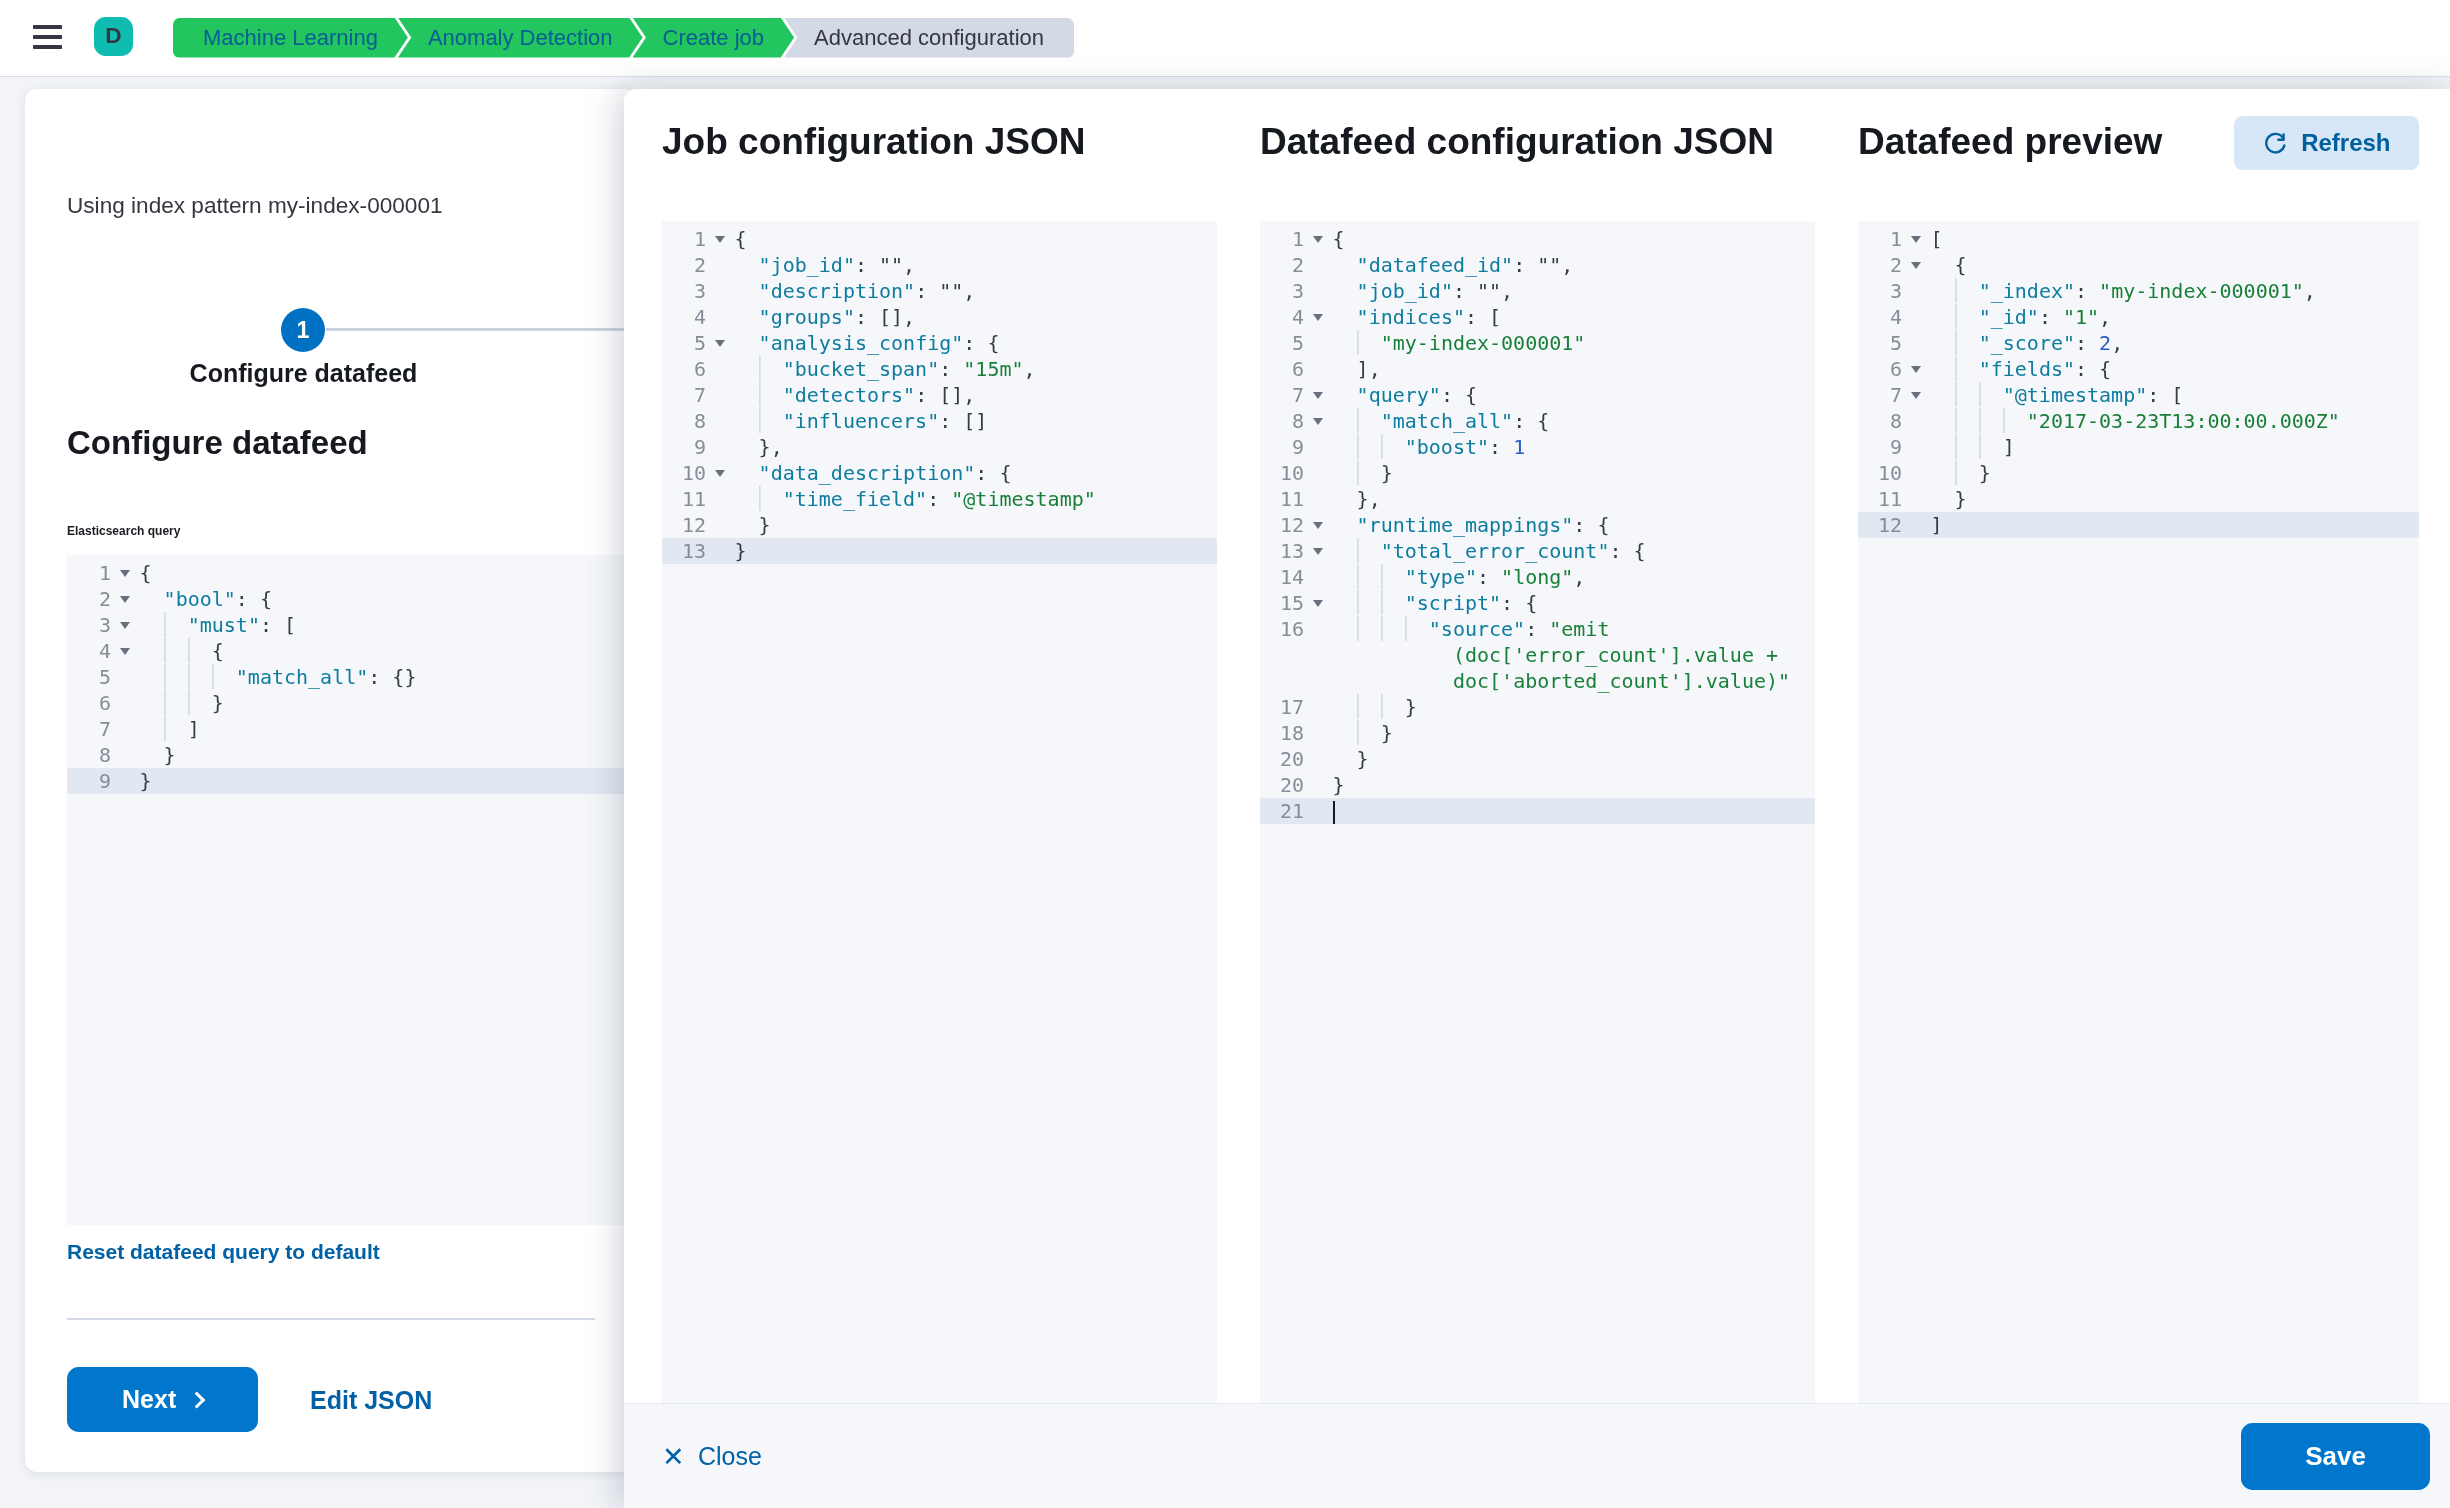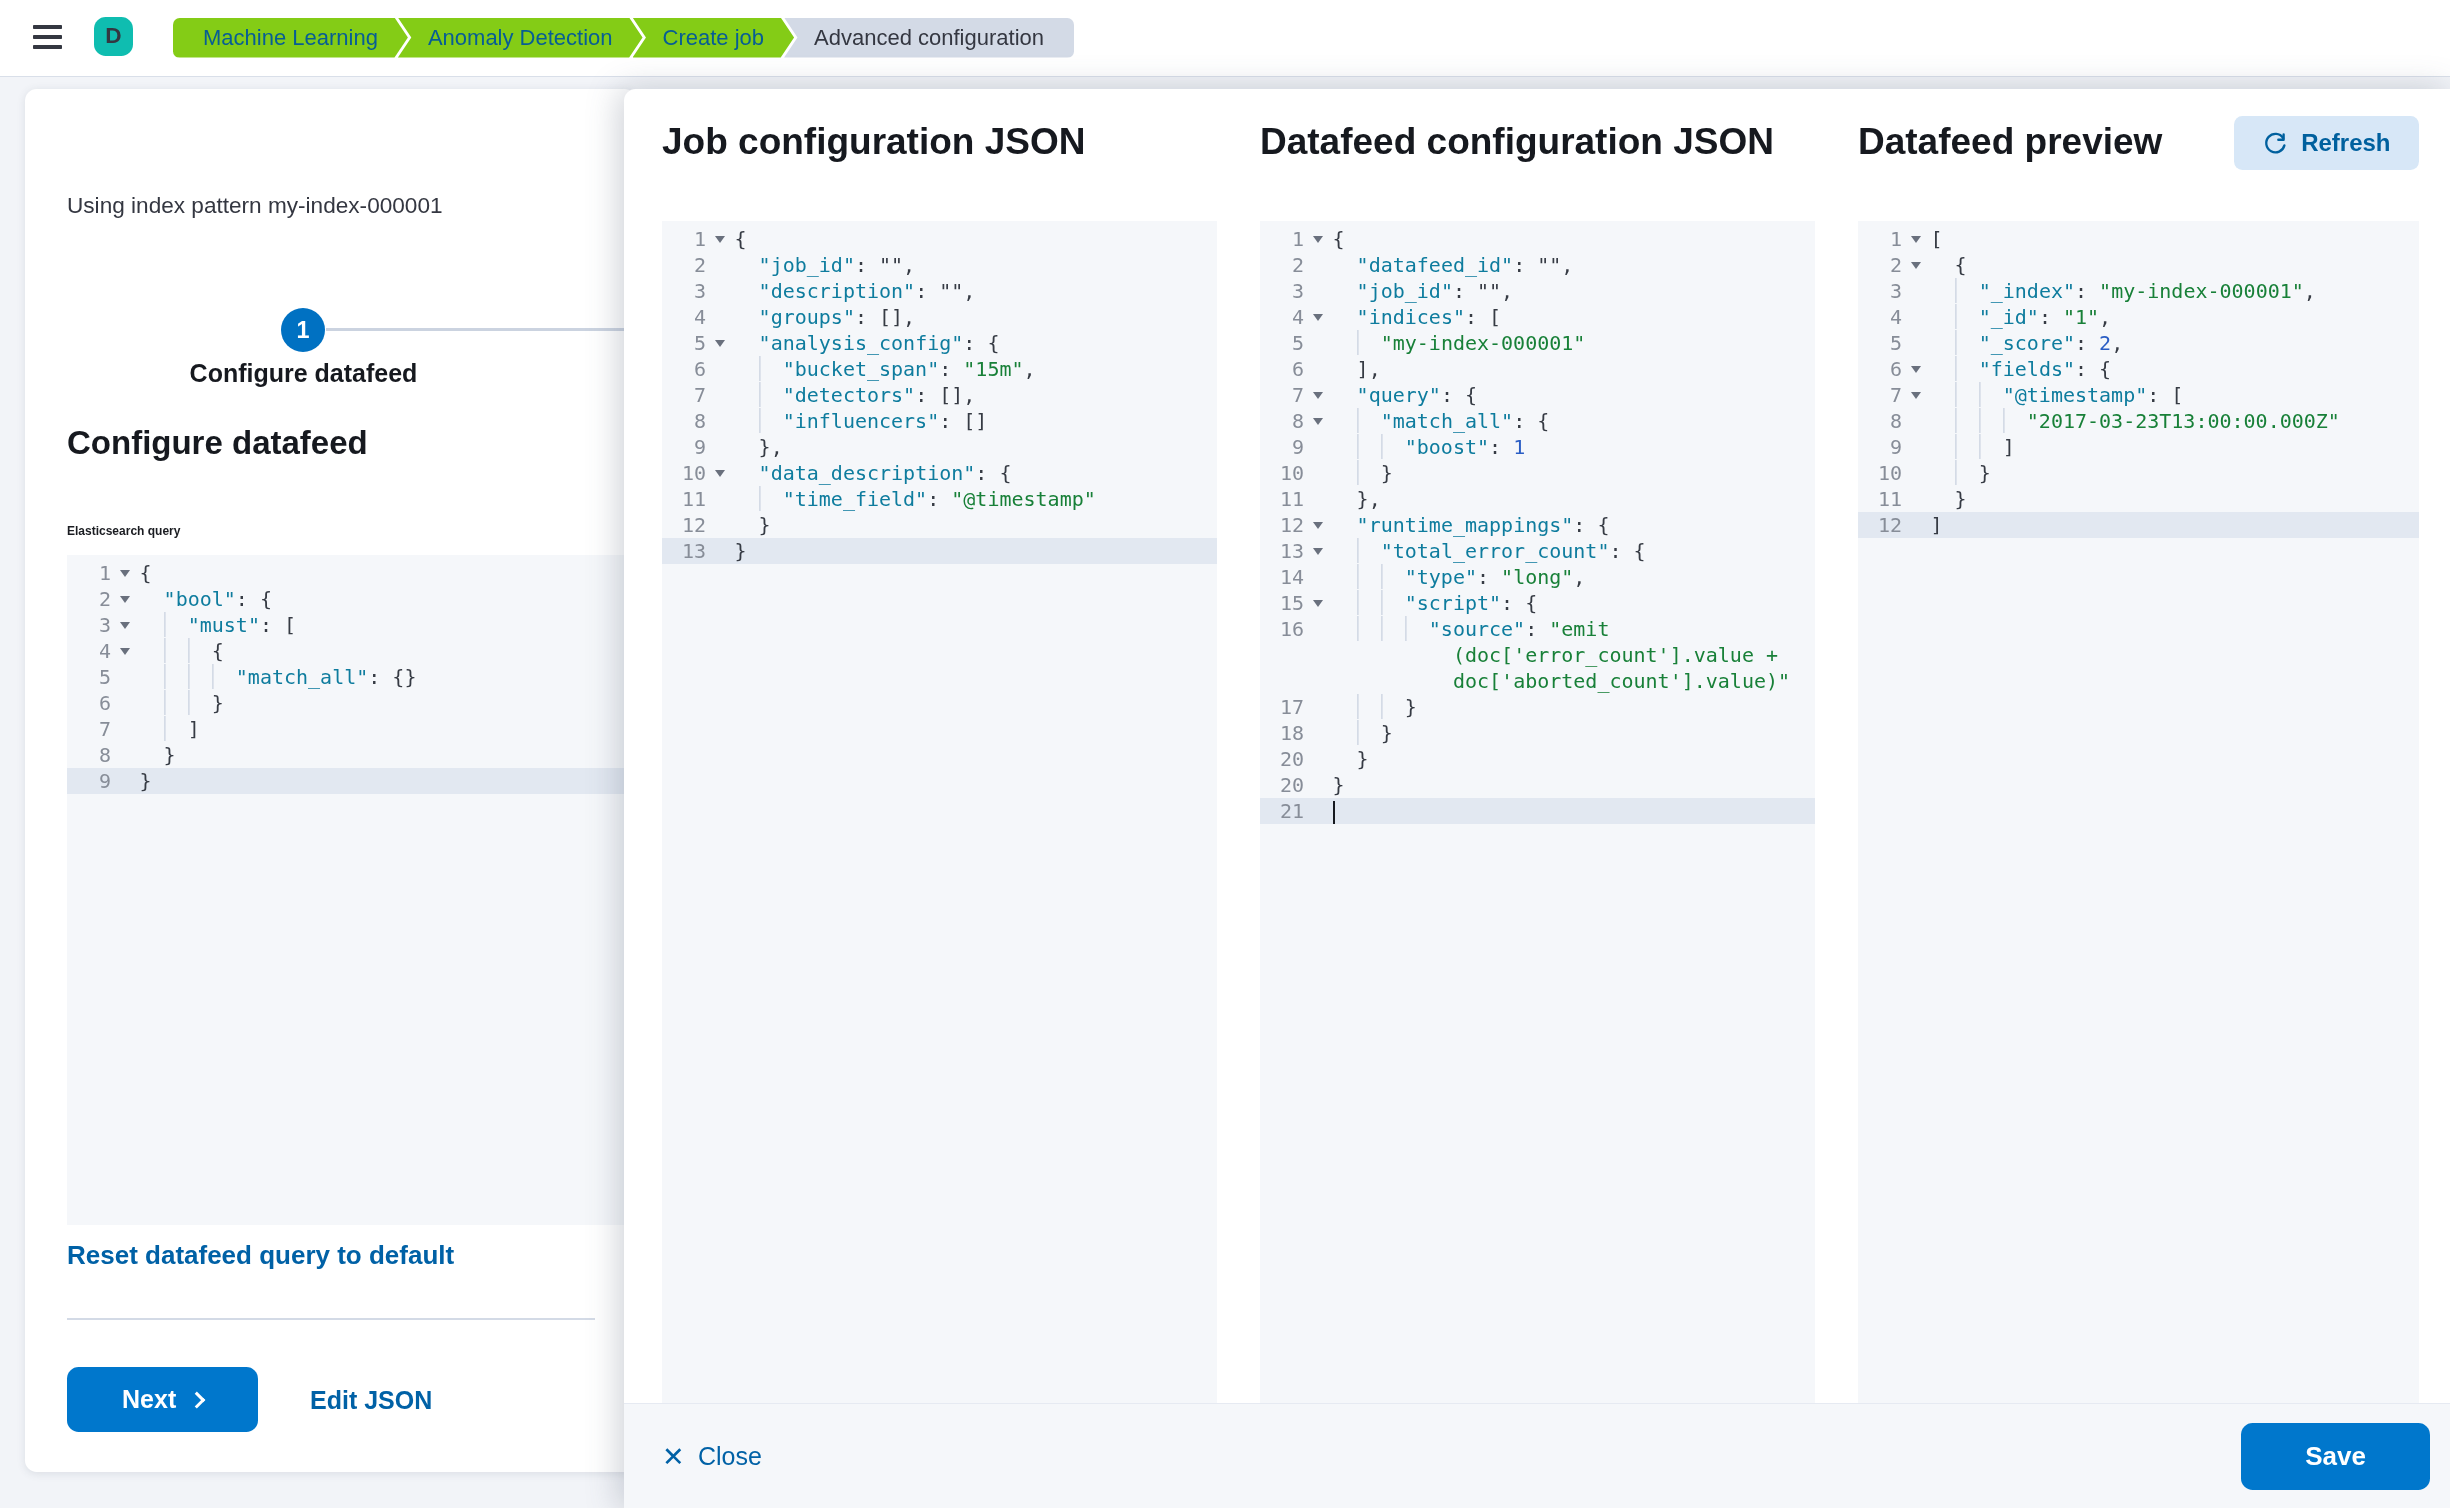--- a/index.html
+++ b/index.html
@@ -20,21 +20,21 @@
   .hamburger { position:absolute; left:33px; top:25px; width:28.5px; height:24px;
     display:flex; flex-direction:column; justify-content:space-between; cursor:pointer; }
   .hamburger i { display:block; height:4.2px; background:#343741; border-radius:0.8px; }
   .avatar { position:absolute; left:94px; top:16.7px; width:39px; height:39px;
     border-radius:11.7px; background:#0fbdb0; color:#343741;
     display:flex; align-items:center; justify-content:center;
     font-size:22.6px; font-weight:600; cursor:pointer; }
   .crumbs { position:absolute; left:173px; top:17.6px; display:flex; }
   .crumb {
     height:40px; line-height:40px; padding:0 30px;
-    background:#84cc16; color:#075d95; font-size:22px; font-weight:500;
+    background:#22c55e; color:#075d95; font-size:22px; font-weight:500;
     cursor:pointer; white-space:nowrap;
   }
   .crumb.first { border-radius:6.7px 0 0 6.7px;
     clip-path:polygon(0 0, calc(100% - 13.4px) 0, 100% 50%, calc(100% - 13.4px) 100%, 0 100%); }
   .crumb.mid { margin-left:-10px;
     clip-path:polygon(0 0, calc(100% - 13.4px) 0, 100% 50%, calc(100% - 13.4px) 100%, 0 100%, 13.4px 50%); }
   .crumb.last { margin-left:-10px; background:#d3dae6; color:#343741; border-radius:0 6.7px 6.7px 0;
     clip-path:polygon(0 0, 100% 0, 100% 100%, 0 100%, 13.4px 50%); cursor:default; }
   
   .page-panel {
@@ -45,21 +45,21 @@
   .page-title { position:absolute; left:42px; top:39px; font-size:41px; font-weight:700; letter-spacing:-0.4px; color:#16191f; }
   .page-subtitle { position:absolute; left:42px; top:104px; font-size:22.6px; color:#343741; }
   .step-line { position:absolute; left:301px; top:239px; right:0; height:3.3px; background:#cbd3e0; }
   .step-circle { position:absolute; left:256px; top:219px; width:44px; height:44px; border-radius:50%;
     background:#0071c2; color:#fff; display:flex; align-items:center; justify-content:center;
     font-size:23.4px; font-weight:600; cursor:pointer; }
   .step-label { position:absolute; left:111px; top:270px; width:335px; text-align:center;
     font-size:25px; font-weight:700; color:#16191f; }
   .section-heading { position:absolute; left:42px; top:335px; font-size:33px; font-weight:700; color:#16191f; }
   .query-label { position:absolute; left:42px; top:435px; font-size:12px; font-weight:700; color:#1a1c21; }
-  .reset-link { position:absolute; left:42px; top:1151px; font-size:26px; font-weight:600; color:#0061a6; cursor:pointer; }
+  .reset-link { position:absolute; left:42px; top:1151px; font-size:21px; font-weight:600; color:#0061a6; cursor:pointer; }
   .lp-divider { position:absolute; left:42px; top:1229px; width:528px; height:1.7px; background:#d3dae6; }
   .next-btn { position:absolute; left:42px; top:1278px; width:191px; height:65px;
     background:#0077cc; border:none; border-radius:11.7px; color:#fff;
     font-family:"Liberation Sans",sans-serif; font-size:25px; font-weight:600;
     display:flex; align-items:center; justify-content:center; gap:15px; cursor:pointer; }
   .next-chevron { width:11.7px; height:11.7px; border-top:3.3px solid #fff; border-right:3.3px solid #fff;
     transform:rotate(45deg); margin-top:0.8px; }
   .edit-json-link { position:absolute; left:285px; top:1295px; height:33px; line-height:33px;
     font-size:25px; font-weight:600; color:#0061a6; cursor:pointer; }
   

